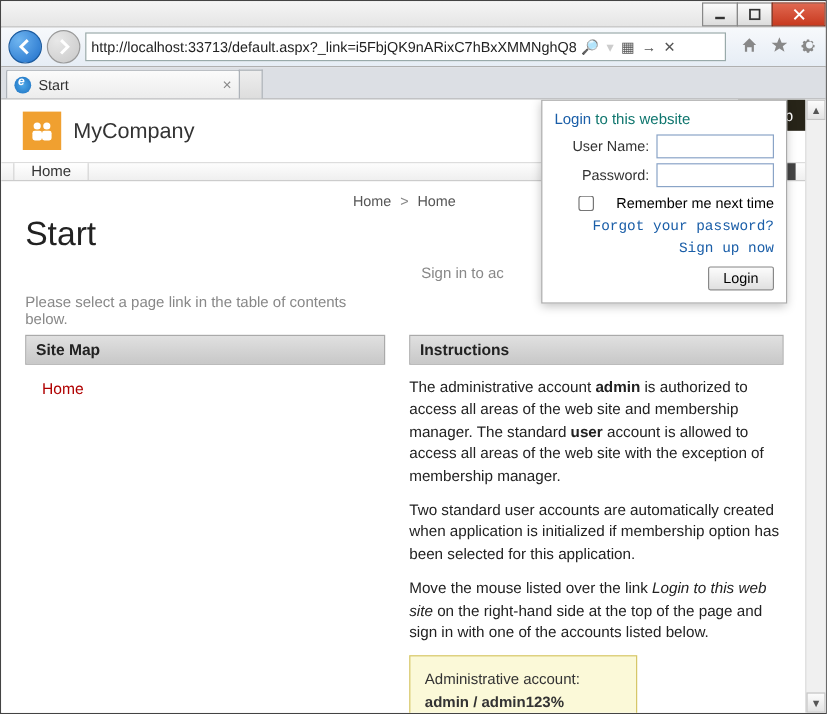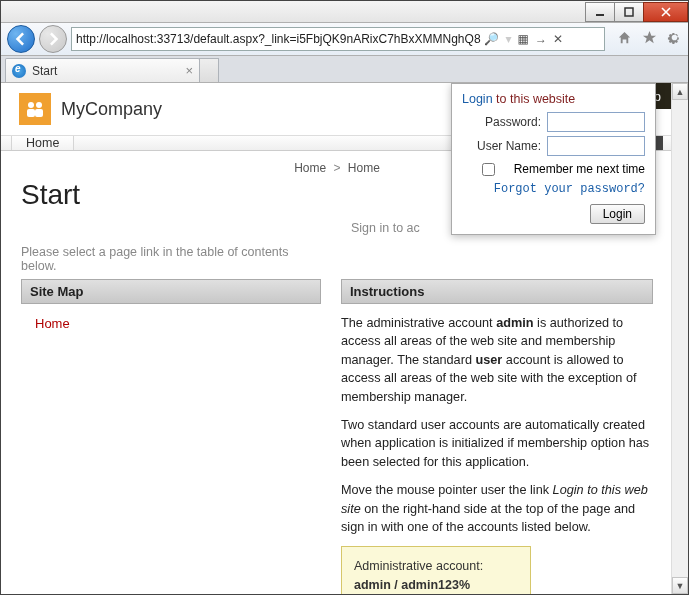--- a/index.html
+++ b/index.html
@@ -67,21 +67,21 @@
 .section-head { background:linear-gradient(#e0e0e0,#c8c8c8); border:1px solid #aaa; padding:4px 8px; font-weight:bold; font-size:13px; color:#222; }
 .home-link { color:#b00000; padding:12px 14px; display:block; font-size:13px; }
 .text-block { padding:10px 0; font-size:12.7px; line-height:1.45; color:#222; }
 .text-block p { margin-bottom:10px; }
 .cred-box { border:1px solid #d6c76a; background:#fbf9d8; padding:10px 12px; font-size:12.5px; line-height:1.5; color:#333; width:190px; }
 .cred-box .spacer { height:10px; }
 
 
 .login-popup { position:absolute; top:0; right:32px; width:205px; background:#fff; border:1px solid #aaa; box-shadow:0 2px 8px rgba(0,0,0,.25); padding:8px 10px 10px; font-size:12.5px; z-index:20; }
 .login-popup .lp-title { color:#1a5ea8; margin-bottom:6px; }
-.login-popup .lp-title .rest { color:#7f1d1d; }
+.login-popup .lp-title .rest { color:#0f766e; }
 .lp-field { display:flex; align-items:center; justify-content:flex-end; gap:6px; margin:4px 0; }
 .lp-field label { color:#333; font-size:12px; white-space:nowrap; }
 .lp-field input[type=text], .lp-field input[type=password] { width:98px; height:20px; border:1px solid #8aa4c7; padding:1px 3px; font-size:12px; }
 .lp-check { display:flex; align-items:flex-end; justify-content:flex-end; gap:19px; margin-top:6px; font-size:12px; }
 .lp-links { text-align:right; margin-top:4px;font-family:Liberation Mono, monospace; }
 .lp-links a { color:#1a5ea8; text-decoration:none; display:block; font-size:12px; line-height:1.5; }
 .lp-btn-row { text-align:right; margin-top:6px; }
 .lp-btn { padding:2px 12px; font-size:12px; border:1px solid #888; background:linear-gradient(#fcfcfc,#e0e0e0); border-radius:2px; }
 </style>
 </head>
@@ -206,53 +206,54 @@
           <a class="home-link">Home</a>
         </div>
         <div class="col">
           <div class="section-head">Instructions</div>
           <div class="text-block">
             <p>
               <span>The administrative account </span><b>admin</b><span> is authorized to access all areas of the web site and membership manager. The standard </span><b>user</b><span> account is allowed to access all areas of the web site with the exception of membership manager.</span>
             </p>
             <p>Two standard user accounts are automatically created when application is initialized if membership option has been selected for this application.</p>
             <p>
-              <span>Move the mouse pointer user the link </span><i>Login to this web site</i><span> on the right-hand side at the top of the page and sign in with one of the accounts listed below.</span>
+              <span>Move the mouse listed over the link </span><i>Login to this web site</i><span> on the right-hand side at the top of the page and sign in with one of the accounts listed below.</span>
             </p>
             <div class="cred-box">
               <div>Administrative account:</div>
               <b>admin / admin123%</b>
               <div class="spacer"></div>
               <div>Standard user account:</div>
               
             </div>
           </div>
         </div>
       </div>
 
     </div>
 
     <div class="login-popup">
       <div class="lp-title">
         <span>Login</span><span class="rest"> to this website</span>
       </div>
       <div class="lp-field">
+        <label>User Name:</label>
+        <input type="text" value="" style="">
+      </div>
+      <div class="lp-field">
         <label>Password:</label>
         <input type="password" value="" style="">
-      </div>
-      <div class="lp-field">
-        <label>User Name:</label>
-        <input type="text" value="" style="">
       </div>
       <div class="lp-check">
         <input type="checkbox" style="">
         <span>Remember me next time</span>
       </div>
       <div class="lp-links">
         <a>Forgot your password?</a>
+        <a>Sign up now</a>
       </div>
       <div class="lp-btn-row">
         <button class="lp-btn">Login</button>
       </div>
     </div>
 
   </div>
 </div>
 
 </body></html>

